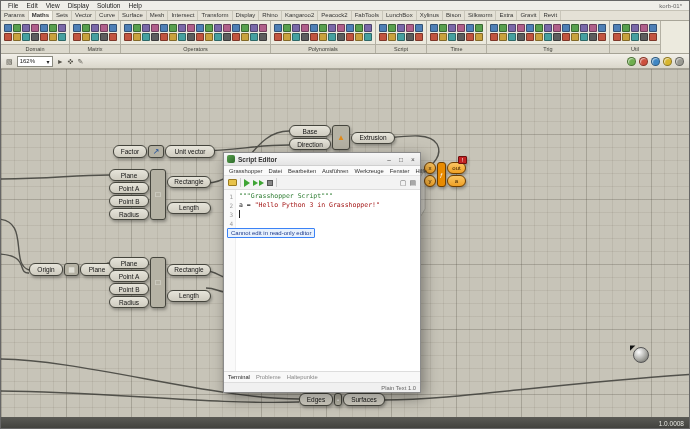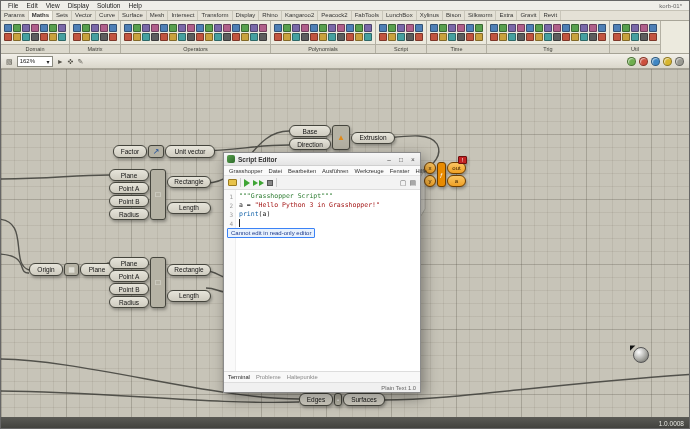--- a/index.html
+++ b/index.html
@@ -477,21 +477,20 @@
       <div class="ed-code">
         <div class="gutter" id="gutter">
             <div class="lnum">1</div>
             <div class="lnum">2</div>
             <div class="lnum">3</div>
             <div class="lnum">4</div>
           </div>
         <div class="codelines" id="codelines">
             <div class="cline"><span class="tok-s1">"""Grasshopper Script"""</span></div>
             <div class="cline"><span class="tok-p">a = </span><span class="tok-s2">"Hello Python 3 in Grasshopper!"</span></div>
-            <div class="cline"><span class="tok-fn">print</span><span class="tok-p">(a)</span></div>
             <div class="cline"><span class="caret"></span></div>
           </div>
         <div class="tooltip">Cannot edit in read-only editor</div>
       </div>
       <div class="ed-tabs" id="edtabs">
           <span class="edtab active">Terminal</span>
           <span class="edtab">Probleme</span>
           <span class="edtab">Haltepunkte</span>
         </div>
       <div class="ed-status">

